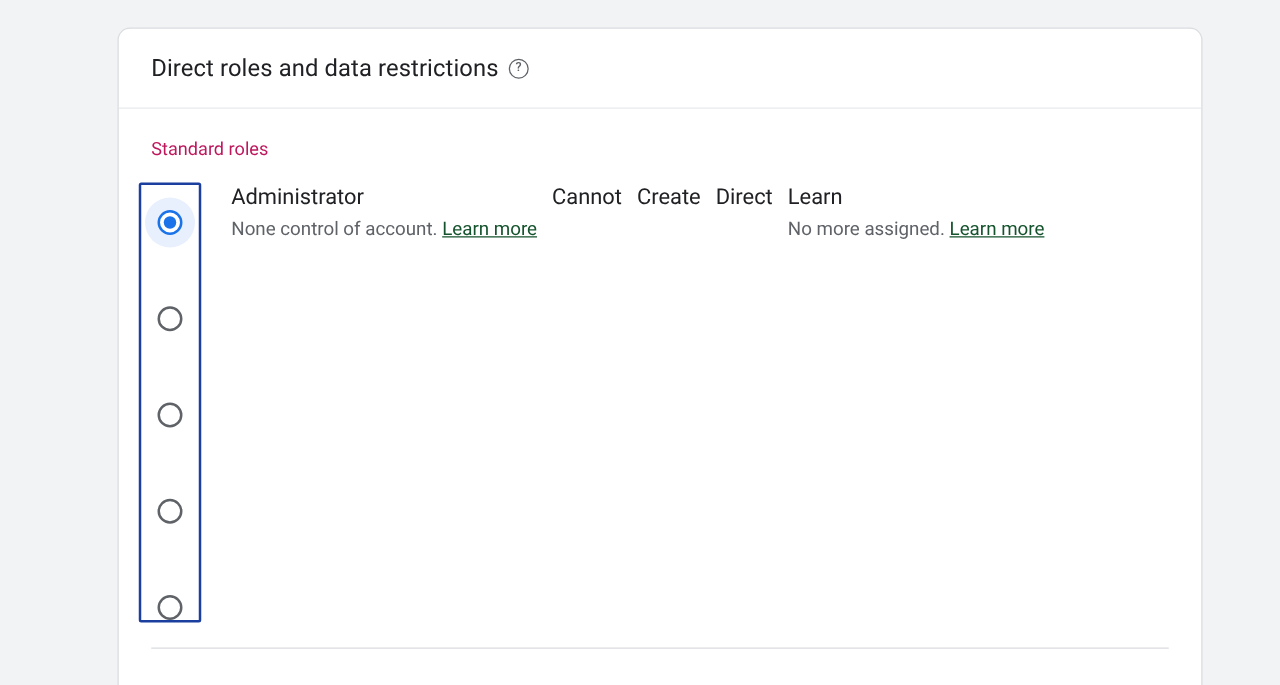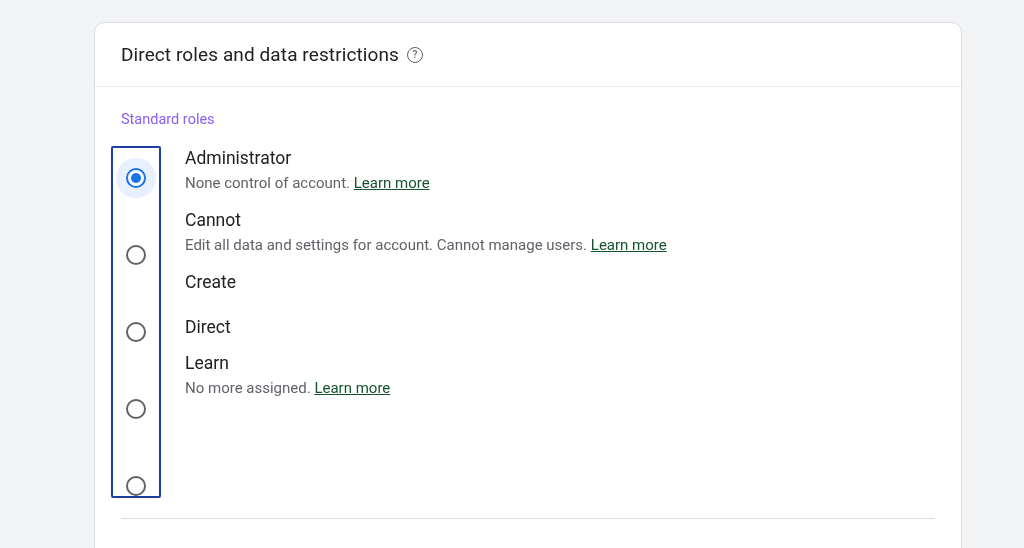--- a/index.html
+++ b/index.html
@@ -44,21 +44,21 @@
       font-size: 10px;
       color: #5f6368;
       font-weight: 500;
       cursor: pointer;
     }
     .card-body {
       padding: 24px 26px 18px 26px;
     }
     .section-label {
       font-size: 14.5px;
-      color: #8b5cf6;
+      color: #be185d;
       margin-bottom: 18px;
     }
     .roles-wrap {
       display: flex;
       gap: 24px;
       margin-left: -10px;
     }
     .radio-column {
       border: 2px solid #1a3f9e;
       border-radius: 2px;
@@ -95,21 +95,20 @@
       margin: -10px;
     }
     .radio-inner {
       width: 10px;
       height: 10px;
       border-radius: 50%;
       background: #1a73e8;
     }
     .roles-text {
       display: flex;
-      flex-direction: column;
       gap: 12px;
     }
     .role-item { }
     .role-title {
       font-size: 17.5px;
       color: #202124;
       font-weight: 400;
       line-height: 1.4;
     }
     .role-desc {
@@ -157,24 +156,20 @@
         <div class="role-item">
           <div class="role-title">Administrator</div>
           <div class="role-desc">
             <span>None control of account.</span>
             <a>Learn more</a>
           </div>
         </div>
 
         <div class="role-item">
           <div class="role-title">Cannot</div>
-          <div class="role-desc">
-            <span>Edit all data and settings for account. Cannot manage users.</span>
-            <a>Learn more</a>
-          </div>
         </div>
 
         <div class="role-item">
           <div class="role-title">Create</div>
           <div class="spacer-analyst"></div>
         </div>
 
         <div class="role-item">
           <div class="role-title">Direct</div>
         </div>

